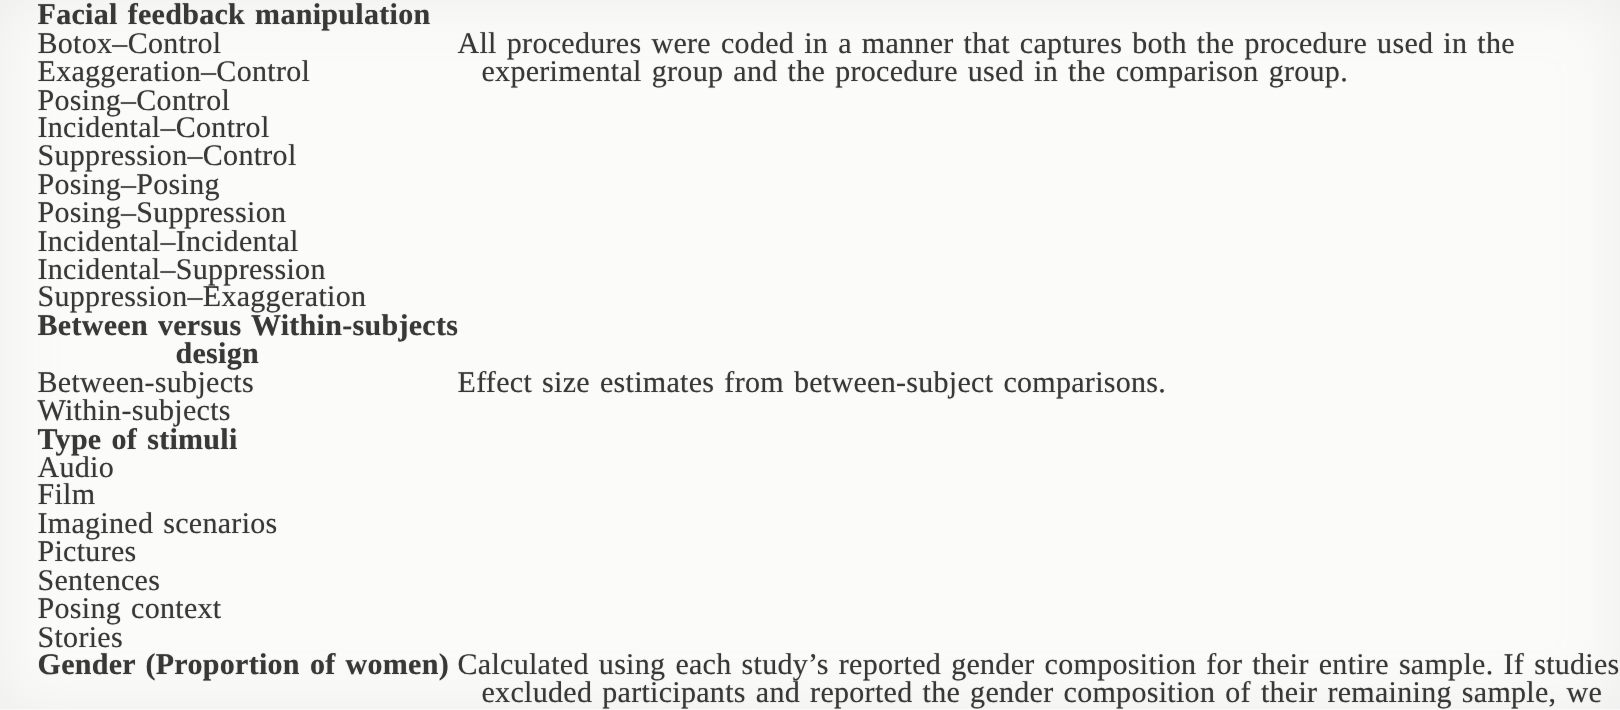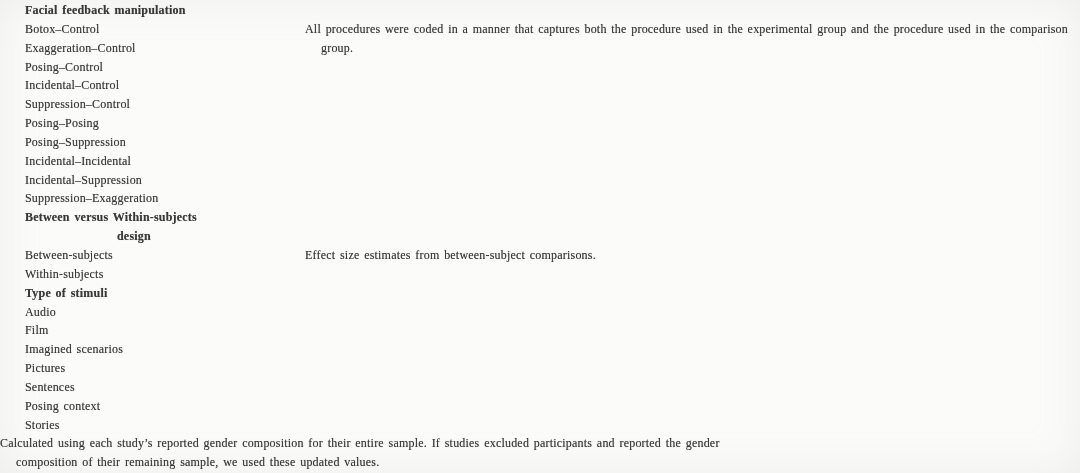--- a/index.html
+++ b/index.html
@@ -8,21 +8,21 @@
     background: #ffffff;
   }
   .page {
     position: relative;
     width: 1080px;
     height: 473px;
     background: #fbfbfa;
     box-shadow: inset 0 0 40px rgba(190,190,190,0.22);
     overflow: hidden;
     font-family: "Liberation Serif", "DejaVu Serif", serif;
-    font-size: 12px;
+    font-size: 20px;
     line-height: 18.85px;
     color: #383838;
     text-shadow: 0 0 0.7px rgba(70,70,70,0.55);
     letter-spacing: 0.2px;
     word-spacing: 1.5px;
     padding-top: 1px;
     box-sizing: border-box;
   }
   .line {
     display: flex;
@@ -137,16 +137,17 @@
 
   <div class="line">
     <span class="lcell itm">Posing context</span>
   </div>
 
   <div class="line">
     <span class="lcell itm">Stories</span>
   </div>
 
   <div class="line">
+    <span class="lcell hdr">Gender (Proportion of women)</span>
     <div class="rcell">Calculated using each study’s reported gender composition for their entire sample. If studies excluded participants and reported the gender composition of their remaining sample, we used these updated values.</div>
   </div>
 
 </div>
 
 </body></html>

